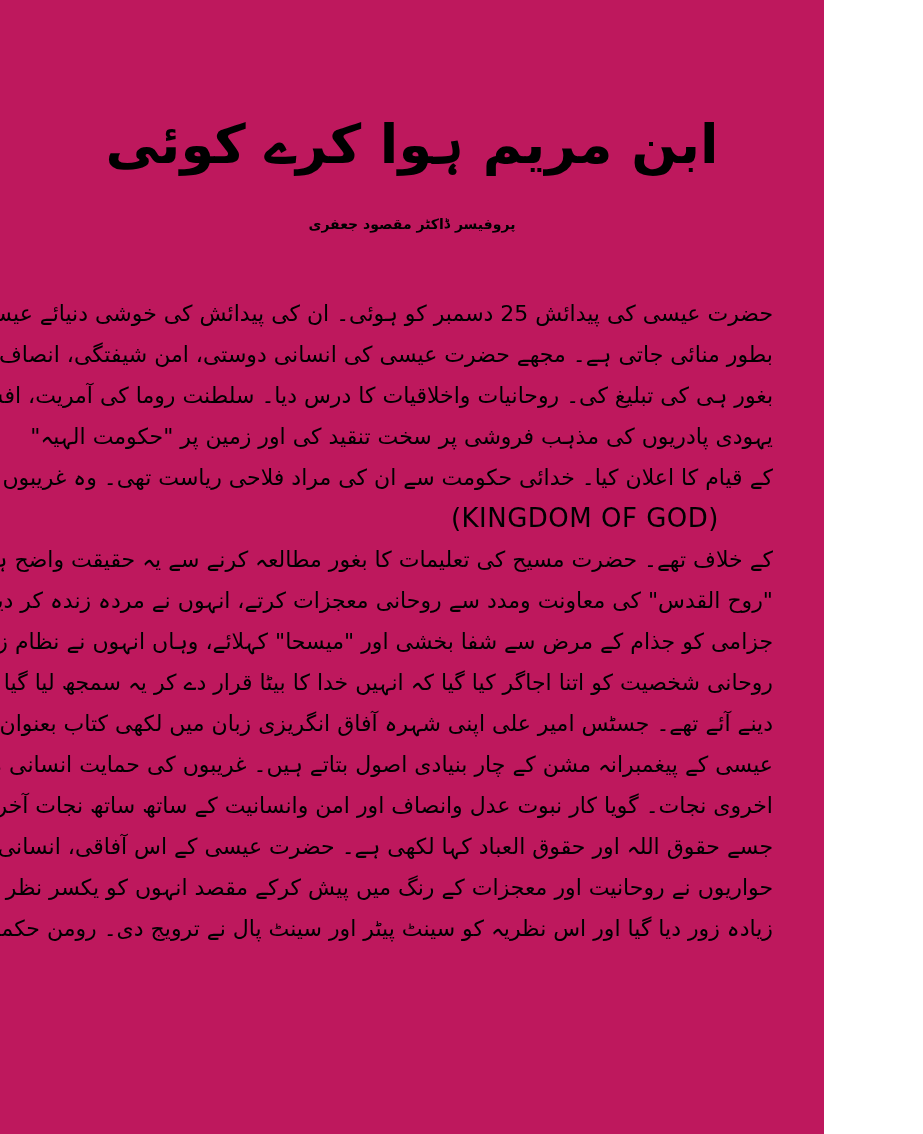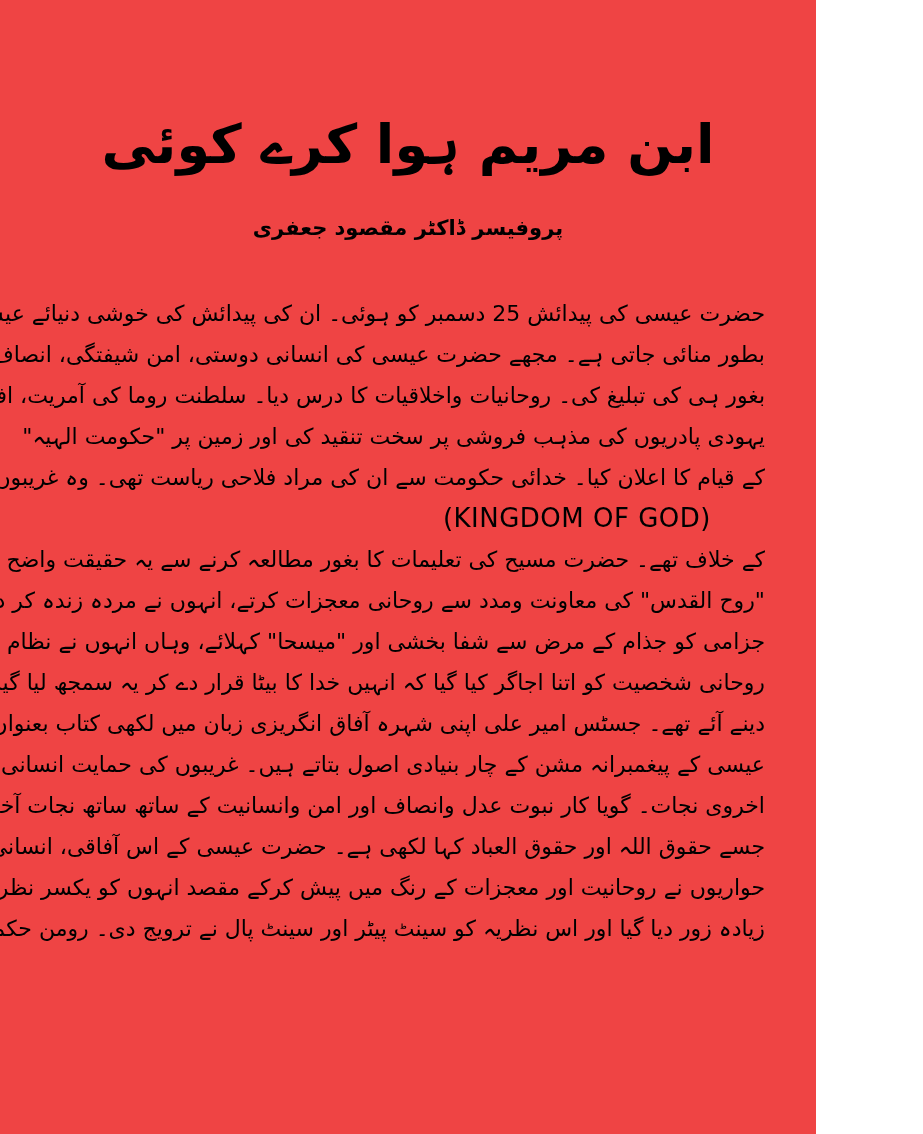--- a/index.html
+++ b/index.html
@@ -4,24 +4,25 @@
 <style>
   html, body {
     margin: 0;
     padding: 0;
     background: #ffffff;
   }
   .page {
     position: relative;
     width: 816px;
     height: 1134px;
-    background: #ef4444;
+    background: #be185d;
     color: #000000;
     overflow: hidden;
     font-family: "DejaVu Sans", sans-serif;
+    padding-left: 8px;
   }
   .title {
     position: absolute;
     top: 104px;
     left: 0;
     right: 0;
     margin: 0;
     text-align: center;
     direction: rtl;
     unicode-bidi: plaintext;
@@ -32,21 +33,21 @@
     color: #000000;
   }
   .byline {
     position: absolute;
     top: 216px;
     left: 0;
     right: 0;
     text-align: center;
     direction: rtl;
     font-family: "DejaVu Sans", sans-serif;
-    font-size: 21px;
+    font-size: 14px;
     font-weight: 600;
     color: #000000;
   }
   .body-text {
     position: absolute;
     top: 293px;
     left: 55px;
     right: 51px;
     direction: rtl;
   }

